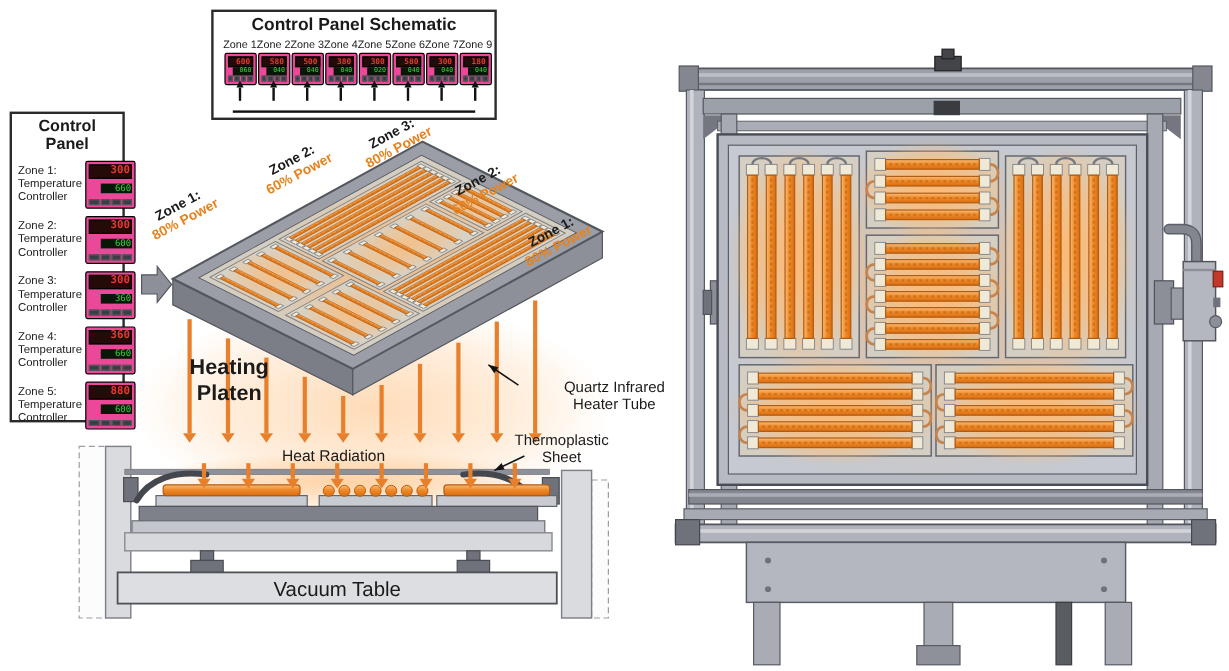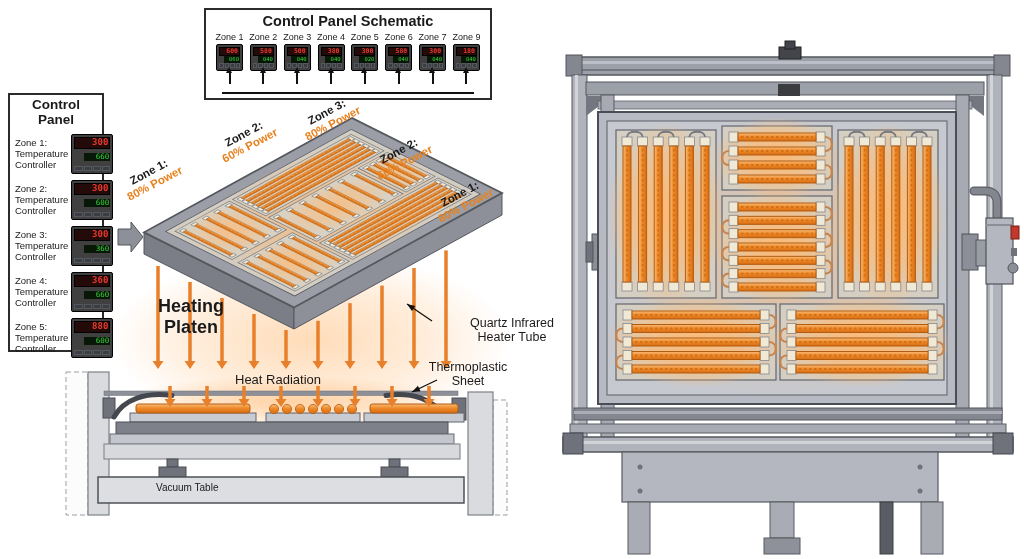--- a/index.html
+++ b/index.html
@@ -3,21 +3,21 @@
 <meta charset="utf-8">
 <style>
   html,body{margin:0;padding:0;background:#fff;}
   body{width:1024px;height:559px;position:relative;overflow:hidden;
        font-family:"Liberation Sans",sans-serif;color:#1a1a1a;}
   .abs{position:absolute;}
   .box{border:2px solid #2b2b2b;background:#fff;box-sizing:border-box;}
   .title{font-weight:bold;text-align:center;line-height:1.1;}
   .pre{white-space:pre-line;}
   
-  .ctrl{background:#404040;border:1px solid #000;border-radius:2px;display:flex;
+  .ctrl{background:#ec4899;border:1px solid #000;border-radius:2px;display:flex;
         flex-direction:column;justify-content:space-between;padding:2px;box-sizing:border-box;}
   .ctrl-pv{font-family:"DejaVu Sans Mono",monospace;background:#240a08;border:1px solid #000;
            text-align:right;font-weight:bold;line-height:1.1;padding:0 1px;}
   .ctrl-sv{font-family:"DejaVu Sans Mono",monospace;background:#081708;text-align:right;
            width:68%;align-self:flex-end;line-height:1.1;padding:0 1px;}
   .ctrl-btns{display:flex;gap:1px;}
   .ctrl-btns i{flex:1;height:3px;background:#3a3d42;border:1px solid #55585e;}
   
   .sch-zone{display:flex;flex-direction:column;align-items:center;width:31px;}
   .sch-zone .zlab{font-size:9px;margin-bottom:2px;white-space:nowrap;}
@@ -717,21 +717,21 @@
     <path d="M 997,220 L 997,203 Q 997,191 985,191 L 974,191" stroke="#5c5f66" stroke-width="9" fill="none" stroke-linecap="round"></path>
     <path d="M 997,220 L 997,203 Q 997,191 985,191 L 974,191" stroke="#83868e" stroke-width="6.5" fill="none" stroke-linecap="round"></path>
     <rect x="976" y="240" width="11" height="26" fill="#999ca4" stroke="#565a61"></rect>
     <rect x="986" y="218" width="27" height="66" fill="#b4b7bf" stroke="#50535a" stroke-width="1.2"></rect>
     <rect x="986" y="224" width="27" height="2" fill="#8c8f97"></rect>
     <rect x="1011" y="226" width="8" height="13" fill="#c0392b" stroke="#7a1f15"></rect>
     <rect x="1011" y="248" width="6" height="8" fill="#6f727a"></rect>
     <circle cx="1013" cy="268" r="5" fill="#8c8f97" stroke="#565a61"></circle>
   </svg>
 
-<div class="abs box" style="left:176px;top:8px;width:288px;height:92px;margin-left:28px;">
+<div class="abs box" style="left:176px;top:8px;width:238px;height:92px;">
   <div class="title" style="font-size:14.5px;margin-top:4px;">Control Panel Schematic</div>
   <div id="schematic-zones" style="display:flex;justify-content:space-between;padding:2px 8px 0 8px;align-items:center;">
       <div class="sch-zone">
         <div class="zlab">Zone 1</div>
         <div class="ctrl">
           <div class="ctrl-pv">600</div>
           <div class="ctrl-sv">060</div>
           <div class="ctrl-btns">
             <i></i>
             <i></i>
@@ -936,13 +936,13 @@
 Platen</div>
 
 <div class="abs pre" style="left:416px;top:316px;width:104px;text-align:center;font-size:12.5px;line-height:1.15;padding-left:44px;">Quartz Infrared
 Heater Tube</div>
 
 <div class="abs pre" style="left:416px;top:360px;width:104px;text-align:center;font-size:12.5px;line-height:1.15;">Thermoplastic
 Sheet</div>
 
 <div class="abs" style="left:235px;top:372px;width:122px;text-align:left;font-size:13px;">Heat Radiation</div>
 
-<div class="abs" style="left:156px;top:482px;width:250px;text-align:left;font-size:10px;">Vacuum Table</div>
+<div class="abs" style="left:156px;top:482px;width:250px;text-align:center;font-size:17px;">Vacuum Table</div>
 
 </body></html>

